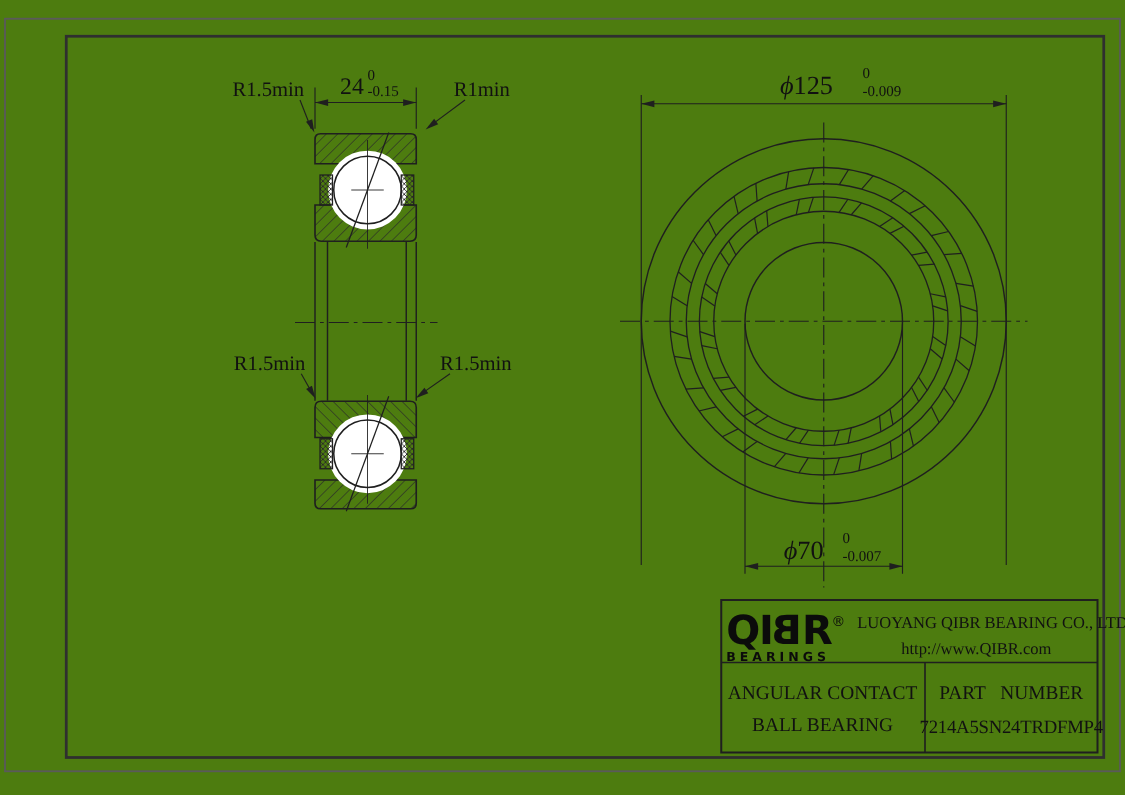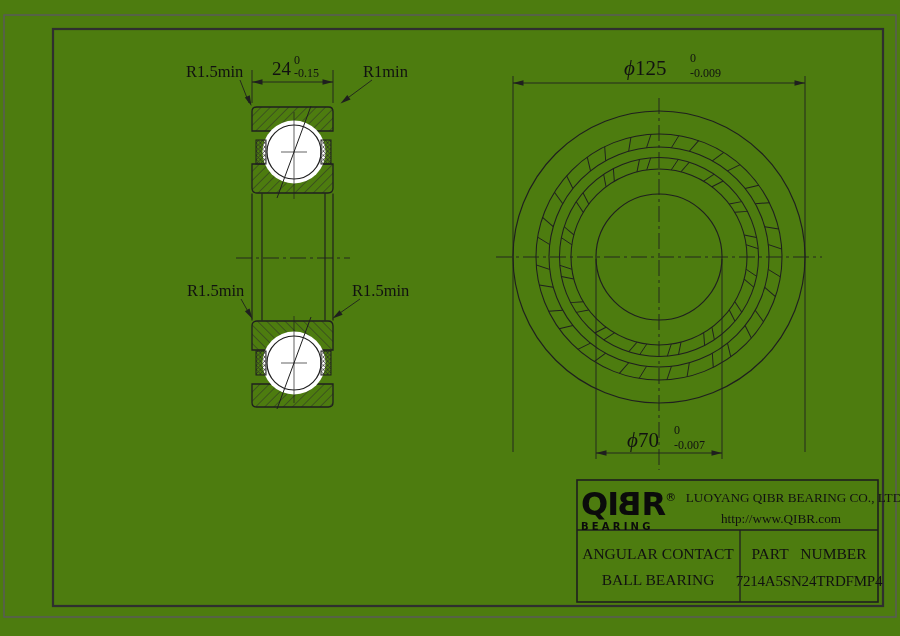--- a/index.html
+++ b/index.html
@@ -174,15 +174,15 @@
     <text class="t15 ctr" x="658" y="559">ANGULAR CONTACT</text>
     <text class="t15 ctr" x="658" y="585">BALL BEARING</text>
 
     <text class="t15 ctr pnlabel" x="809" y="559">PART NUMBER</text>
     <text class="pn ctr" x="809" y="586">7214A5SN24TRDFMP4</text>
   </g>
 </svg>
 
 <div id="logo">
   <div class="row1"><span>QI</span><span class="mirror">B</span><span>R</span><span class="reg">®</span></div>
-  <div class="row2">BEARING</div>
+  <div class="row2">BEARINGS</div>
 </div>
 </div>
 
 </body></html>

